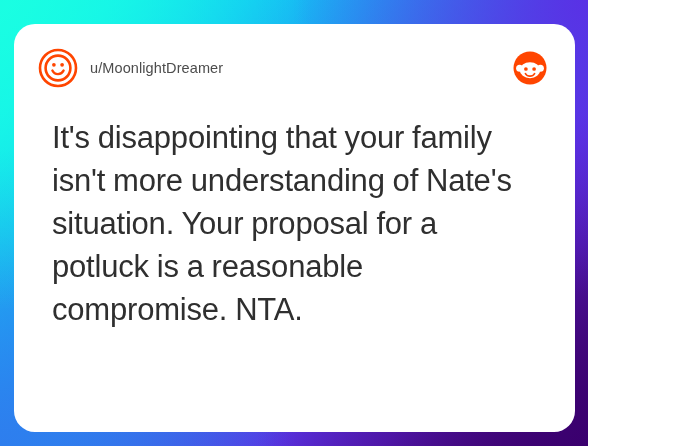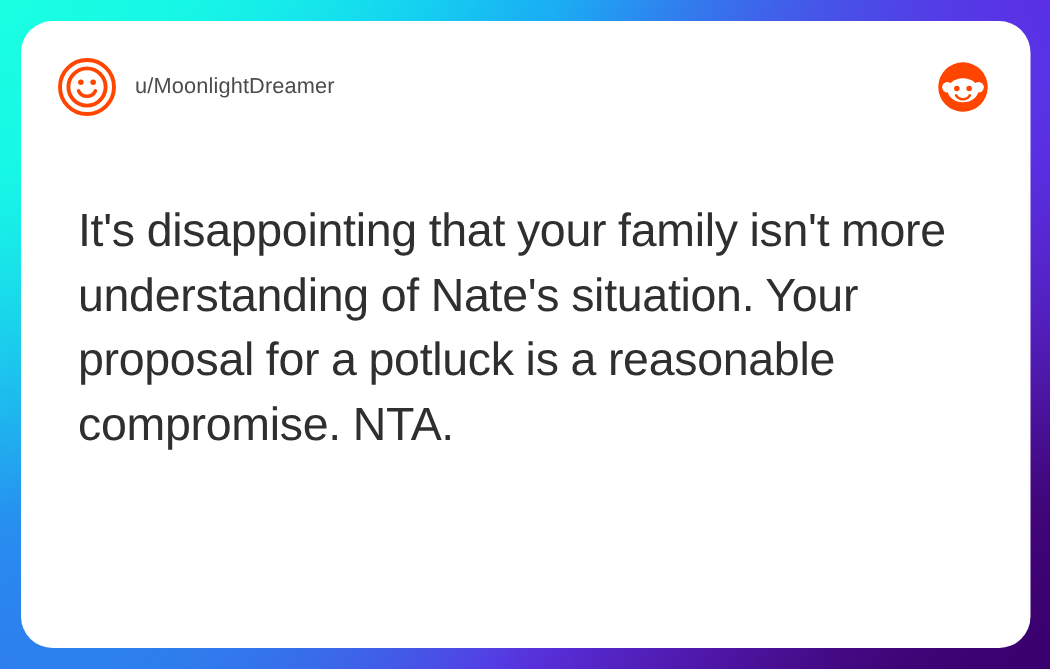--- a/index.html
+++ b/index.html
@@ -9,36 +9,36 @@
   body {
     width: 700px;
     height: 446px;
     overflow: hidden;
     font-family: "Liberation Sans", sans-serif;
   }
 
   
   #quote-card-backdrop {
     position: relative;
-    width: 700px;
+    width: 588px;
     height: 446px;
     box-sizing: border-box;
     background:
       linear-gradient(135deg,
         #15f5e4 0%,
         #12e9ee 11%,
         #13c8f4 24%,
         #1da5f3 36%,
         #2f7fec 48%,
         #4556e6 60%,
         #5a33e3 70%,
         #5a23c8 80%,
         #4d1293 90%,
         #3d0070 100%);
-    padding: 14px 13px 14px 14px;
+    padding: 24px 13px 14px 14px;
   }
 
   
   #quote-card-backdrop::before {
     content: "";
     position: absolute;
     inset: 0;
     background:
       radial-gradient(circle at 0% 0%, rgba(26,255,226,0.95) 0%, rgba(26,255,226,0) 42%),
       radial-gradient(circle at 100% 0%, rgba(91,46,229,0.95) 0%, rgba(91,46,229,0) 40%),

